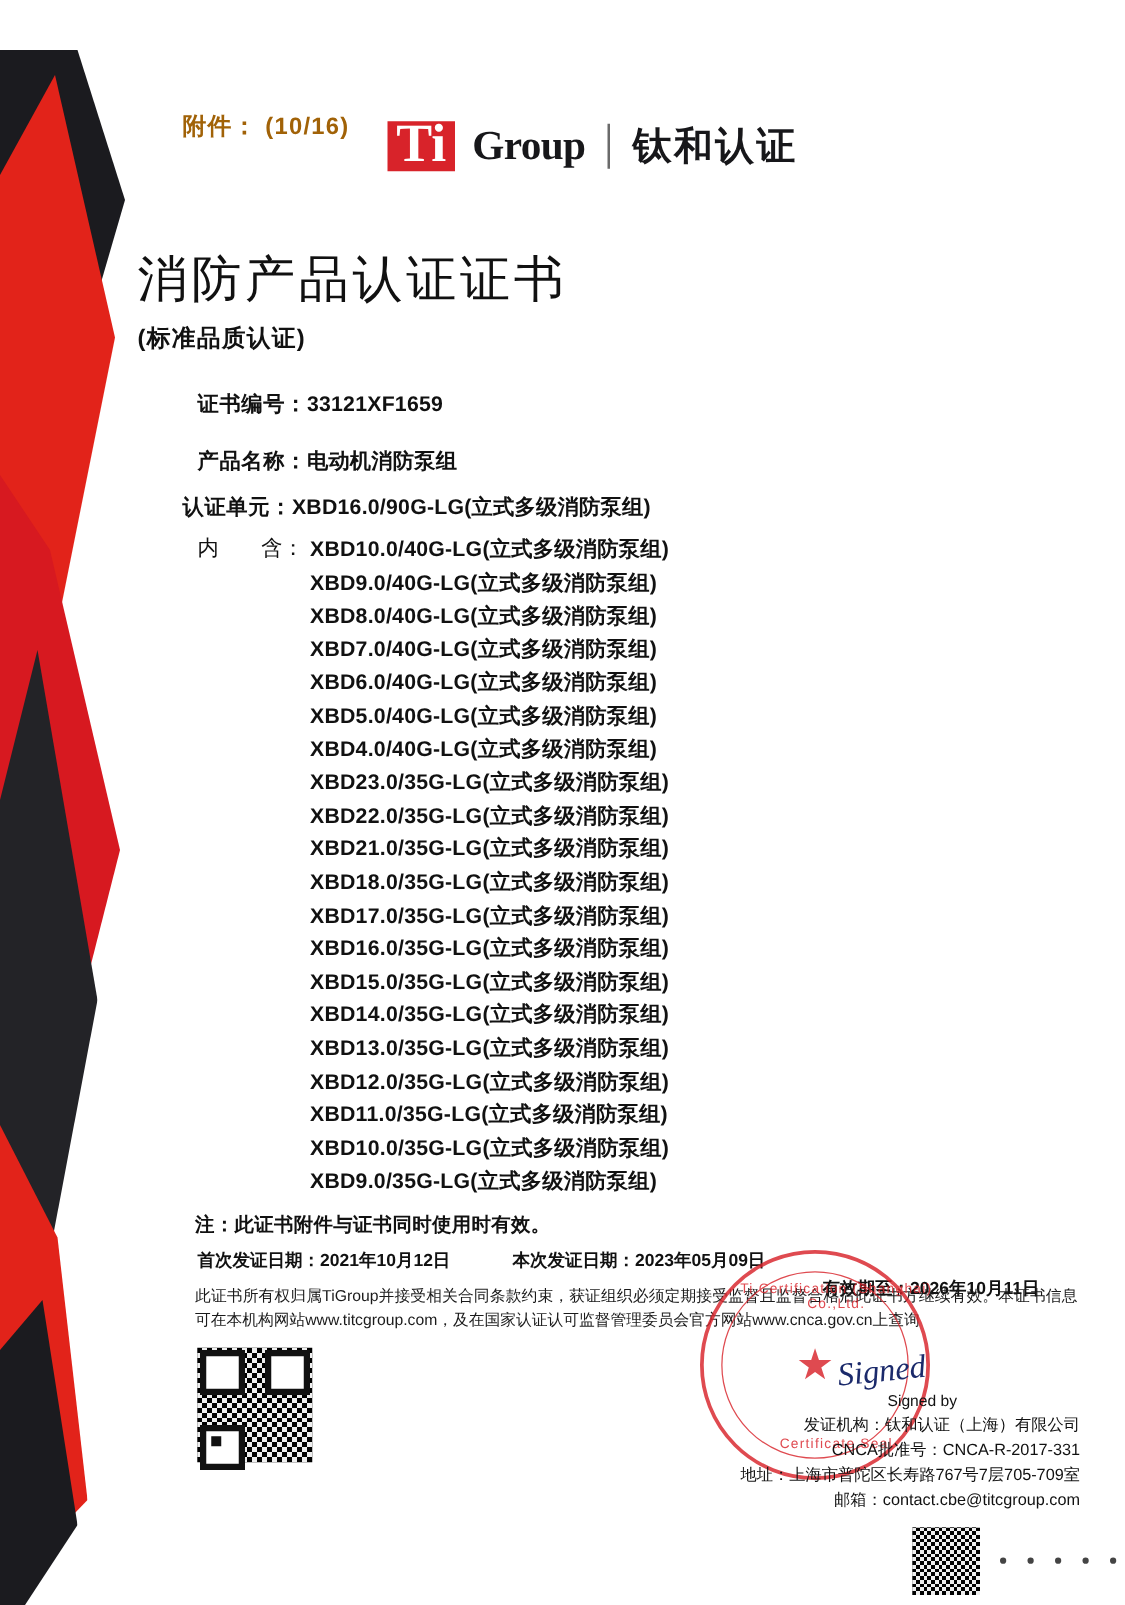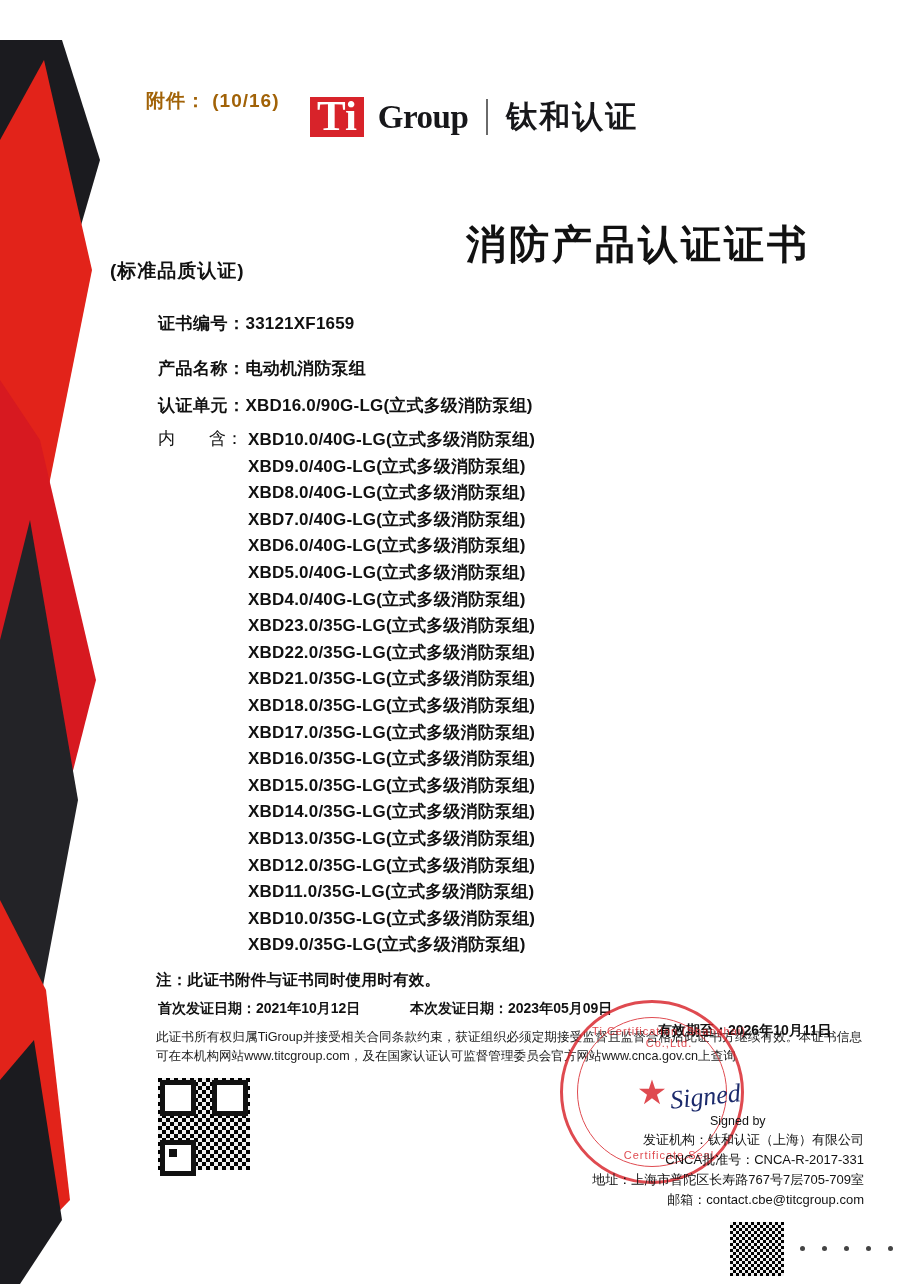--- a/index.html
+++ b/index.html
@@ -111,26 +111,25 @@
     font-size: 31px;
     font-weight: bold;
     color: #17171a;
     letter-spacing: 2px;
   }
 
   .cert-title {
     position: absolute;
     left: 0; top: 196px;
     width: 700px;
-    text-align: right;
+    text-align: left;
     font-size: 40px;
-    font-weight: bold;
+    font-weight: normal;
     letter-spacing: 3px;
     color: #111;
-    margin-top: 21px;
   }
   .cert-subtitle {
     position: absolute;
     left: 0; top: 258px;
     width: 700px;
     text-align: left;
     font-size: 19px;
     font-weight: bold;
     letter-spacing: 1px;
     color: #111;
@@ -147,21 +146,21 @@
     letter-spacing: 0.5px;
   }
   .field .val {
     font-weight: bold;
     letter-spacing: 0.2px;
     text-align: right;
   }
 
   .cert-no { left: 48px; top: 312px; }
   .prod-name { left: 48px; top: 357px; }
-  .cert-unit { left: 48px; top: 394px; }
+  .cert-unit { left: 36px; top: 394px; }
   .contains-label { left: 48px; top: 427px; }
 
   .contains-list {
     position: absolute;
     left: 138px; top: 427px;
     font-size: 17px;
     font-weight: bold;
     color: #111;
     line-height: 26.6px;
     letter-spacing: 0.2px;

